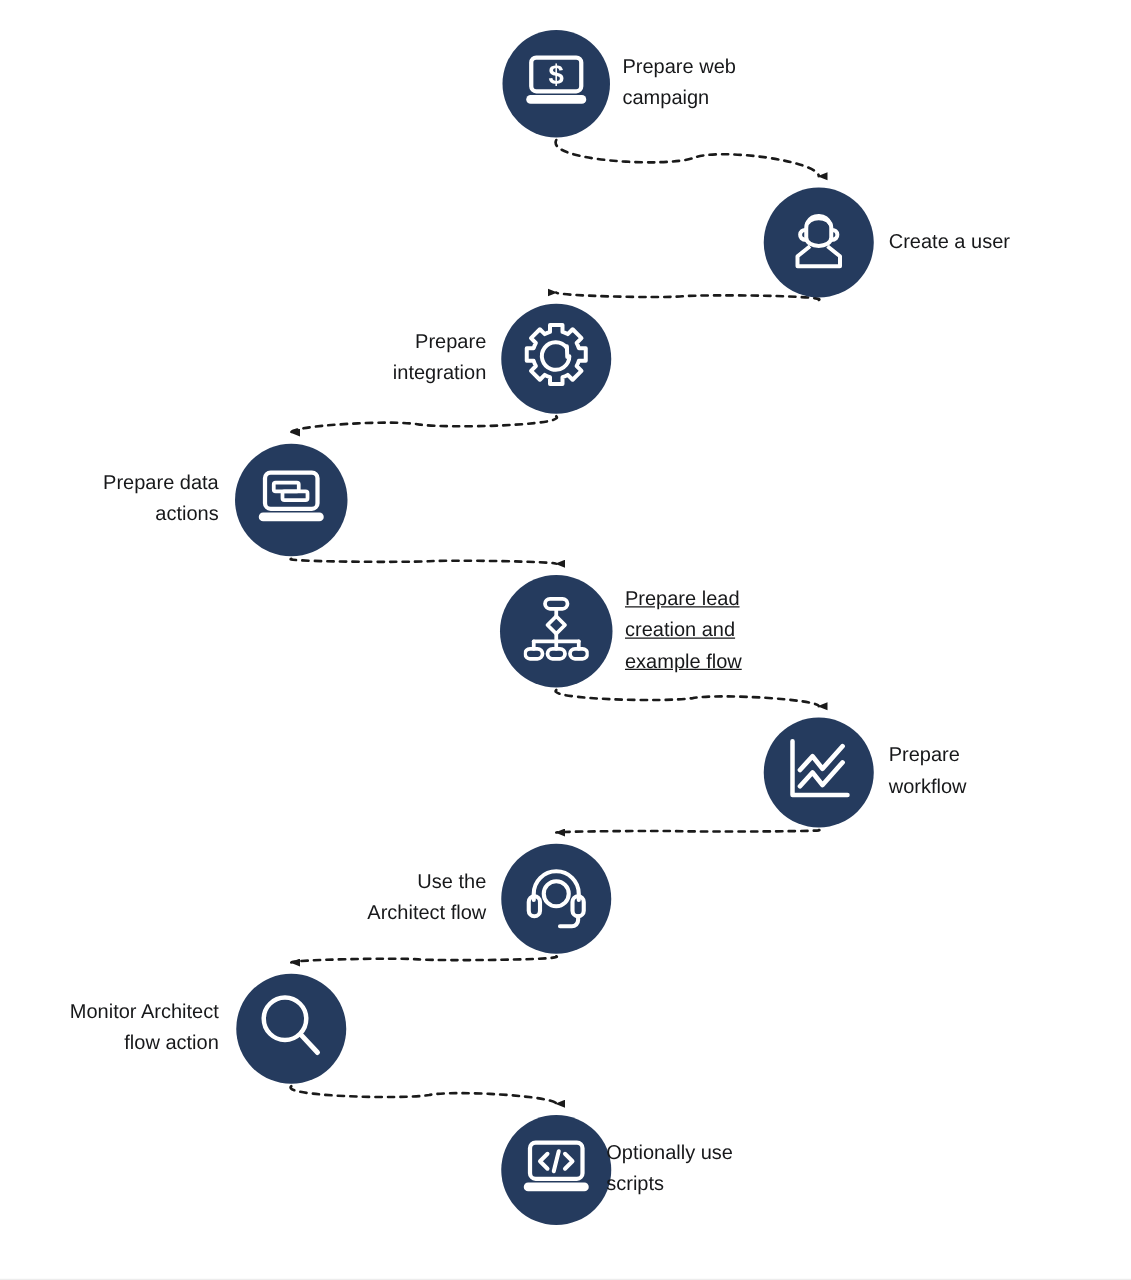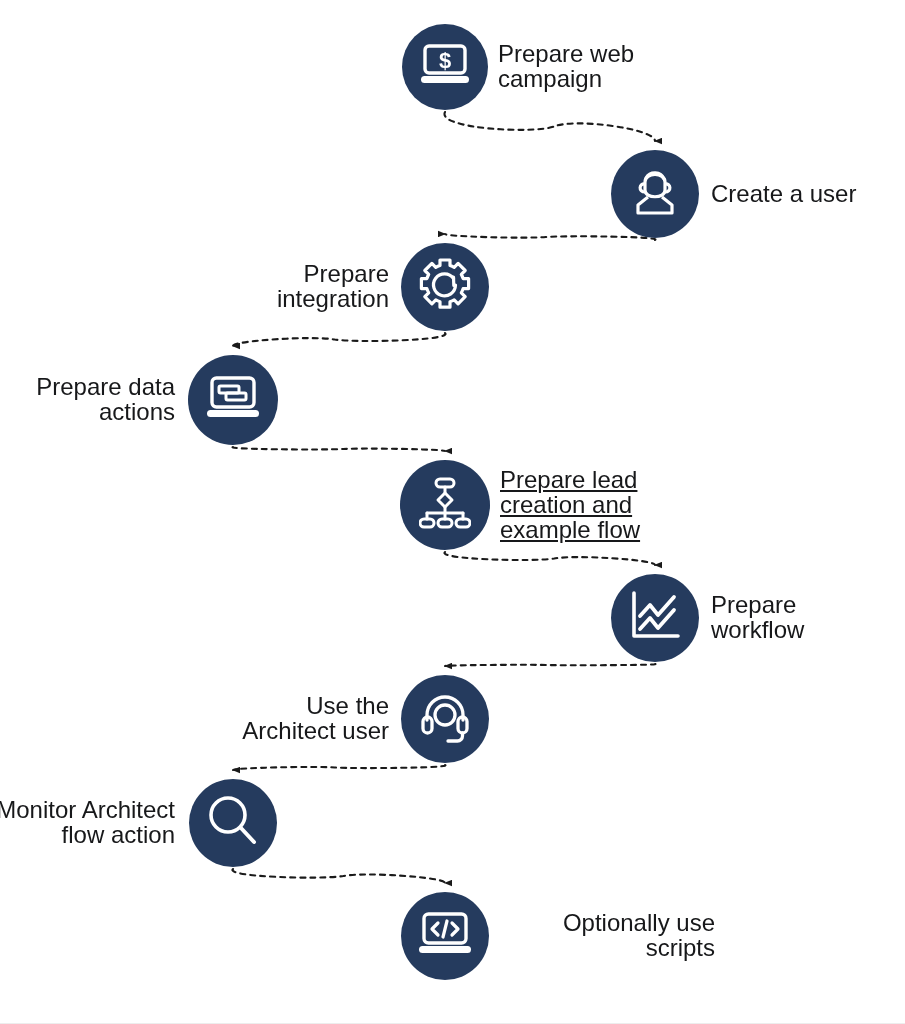--- a/index.html
+++ b/index.html
@@ -35,21 +35,21 @@
     display: flex;
     align-items: center;
     justify-content: center;
   }
   .node-icon {
     display: block;
   }
   .node-label {
     position: absolute;
     font-family: "Liberation Sans", sans-serif;
-    font-size: 24px;
+    font-size: 16px;
     line-height: 25px;
     color: #17181a;
     white-space: pre-line;
   }
   .label-right {
     text-align: left;
   }
   .label-left {
     text-align: right;
   }
@@ -188,21 +188,21 @@
         <svg width="54" height="54" viewBox="0 0 54 54" xmlns="http://www.w3.org/2000/svg">
           <path d="M9 30 V25 A18 18 0 0 1 45 25 V30" fill="none" stroke="#ffffff" stroke-width="3.3" stroke-linecap="round"></path>
           <rect x="5" y="27" width="9" height="16" rx="4.5" ry="4.5" fill="none" stroke="#ffffff" stroke-width="3.3"></rect>
           <rect x="40" y="27" width="9" height="16" rx="4.5" ry="4.5" fill="none" stroke="#ffffff" stroke-width="3.3"></rect>
           <path d="M44.5 43 V46 A5 5 0 0 1 39.5 51 H30" fill="none" stroke="#ffffff" stroke-width="3.3" stroke-linecap="round"></path>
           <circle cx="27" cy="25" r="10" fill="none" stroke="#ffffff" stroke-width="3.3"></circle>
         </svg>
       </span>
     </div>
     <div class="node-label label-left" style="left:-256px; top:-26px; width:200px;">Use the
-Architect user</div>
+Architect flow</div>
   </div>
 
   <div class="node" style="left:233px; top:823px;">
     <div class="node-circle" style="width:88px;height:88px;left:-44px;top:-44px;">
       <span class="node-icon">
         <svg width="54" height="54" viewBox="0 0 54 54" xmlns="http://www.w3.org/2000/svg">
           <circle cx="22" cy="21" r="17" fill="none" stroke="#ffffff" stroke-width="3.6"></circle>
           <path d="M34.5 33.5 L48 48" fill="none" stroke="#ffffff" stroke-width="4" stroke-linecap="round"></path>
         </svg>
       </span>
@@ -216,18 +216,18 @@
       <span class="node-icon">
         <svg width="56" height="46" viewBox="0 0 56 46" xmlns="http://www.w3.org/2000/svg">
           <rect x="7" y="3" width="42" height="29" rx="4.5" ry="4.5" fill="none" stroke="#ffffff" stroke-width="3.4"></rect>
           <rect x="2" y="35" width="52" height="7" rx="3.5" ry="3.5" fill="#ffffff"></rect>
           <path d="M21 12 L15 18 L21 24" fill="none" stroke="#ffffff" stroke-width="3.2" stroke-linecap="round" stroke-linejoin="round"></path>
           <path d="M35 12 L41 18 L35 24" fill="none" stroke="#ffffff" stroke-width="3.2" stroke-linecap="round" stroke-linejoin="round"></path>
           <path d="M30 10 L26 26" fill="none" stroke="#ffffff" stroke-width="3.2" stroke-linecap="round"></path>
         </svg>
       </span>
     </div>
-    <div class="node-label label-right" style="left:60px; top:-26px; width:210px;text-align:right;">Optionally use
+    <div class="node-label label-right" style="left:40px; top:-26px; width:210px;">Optionally use
 scripts</div>
   </div>
 
   <div id="bottom-rule"></div>
 </div>
 
 </body></html>

